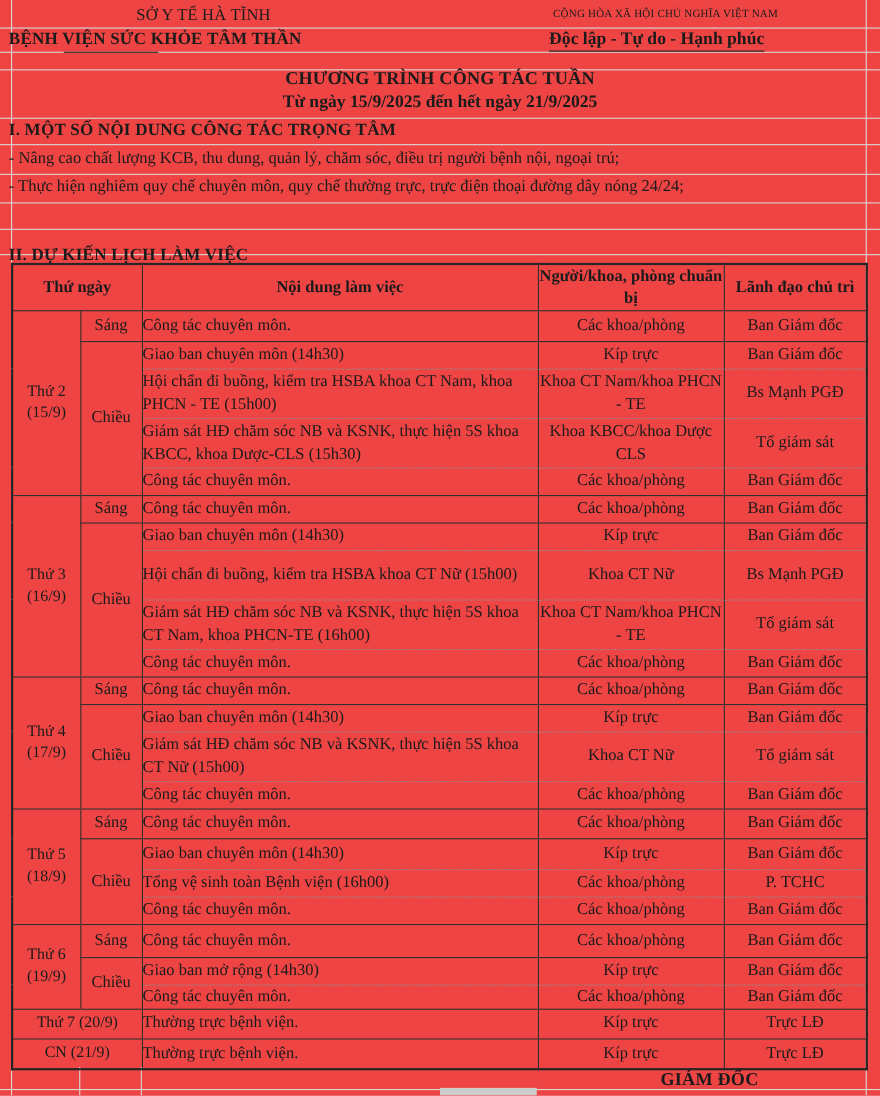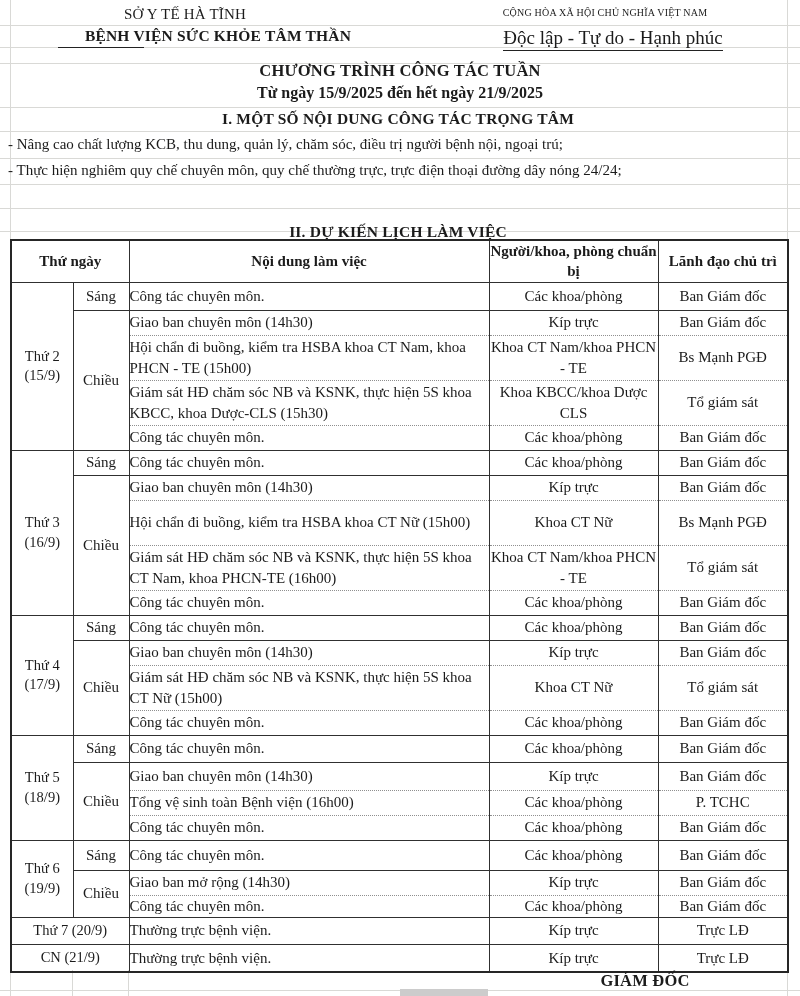--- a/index.html
+++ b/index.html
@@ -1,40 +1,40 @@
 <!DOCTYPE html>
 <html><head>
 <meta charset="utf-8">
 <style>
   html,body{margin:0;padding:0;}
   body{background:#e9e9e9;}
   .sheet{
     position:relative;
     width:800px;height:996px;
-    background:#ffffff;
+    background:#ef4444;
     font-family:"Liberation Serif","DejaVu Serif",serif;
     color:#1b1b1b;
     overflow:hidden;
     margin:0 auto;
   }
   
   .gl-h{position:absolute;left:0;width:800px;height:1px;background:#d9d9d6;z-index:0;}
   .gl-v{position:absolute;top:0;width:1px;height:996px;background:#d9d9d6;z-index:0;}
   .gl-v-stub{position:absolute;width:1px;background:#d9d9d6;z-index:0;}
   .artifact{position:absolute;background:#cccccc;z-index:0;}
 
   .abs{position:absolute;z-index:2;}
-  .caps{letter-spacing:.2px;text-align:center;}
+  .caps{letter-spacing:.2px;}
   .center{text-align:center;}
 
   .dept{left:20px;top:6px;width:330px;font-size:15px;}
   .org{left:8px;top:27px;width:420px;font-size:15.5px;font-weight:bold;}
   .org-underline{position:absolute;left:58px;top:47px;width:86px;height:1px;background:#222;z-index:2;}
   .national1{left:420px;top:7px;width:370px;font-size:10px;}
-  .national2{left:428px;top:27px;width:370px;font-size:19px;font-weight:normal;}
+  .national2{left:412px;top:27px;width:370px;font-size:16px;font-weight:bold;}
   .national2 span{display:inline-block;border-bottom:1px solid #222;padding-bottom:1px;}
 
   .title-main{left:0;top:61px;width:800px;font-size:16.5px;font-weight:bold;}
   .title-date{left:0;top:84px;width:800px;font-size:16px;font-weight:bold;}
 
   .sec-heading{left:8px;top:110px;width:780px;font-size:15.5px;font-weight:bold;}
   .focus-item{left:8px;top:0;width:780px;font-size:15px;}
   .fi1{top:136px;} .fi2{top:162px;} .fi3{top:188px;}
   .sec2-heading{left:8px;top:211px;width:780px;font-size:15.5px;font-weight:bold;margin-top:12px;}
 

